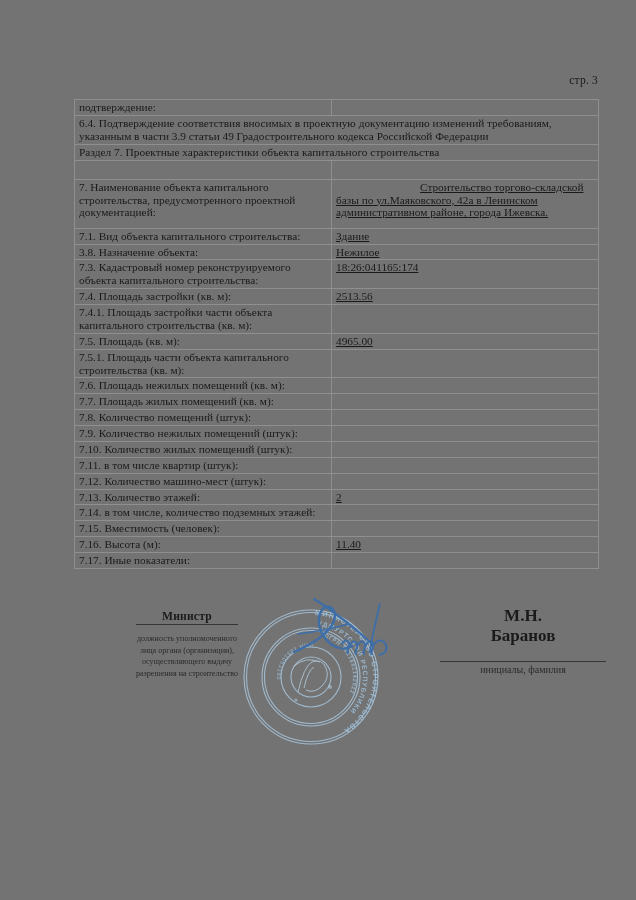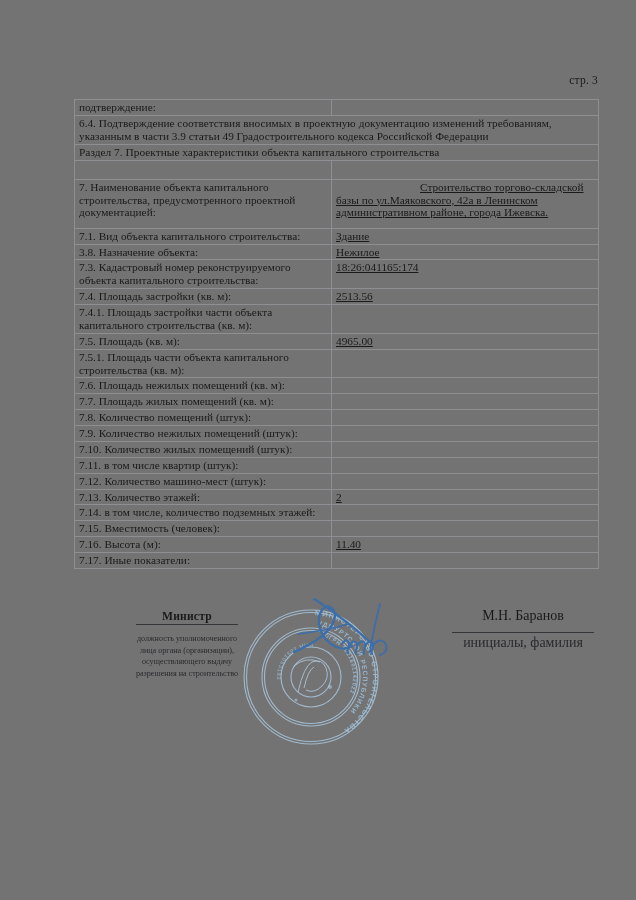--- a/index.html
+++ b/index.html
@@ -134,28 +134,28 @@
   }
 
   #name-group {
     position: absolute;
     left: 440px;
     top: 10px;
     width: 166px;
     text-align: center;
   }
   #signer-name {
-    font-size: 14px;
-    font-weight: normal;
+    font-size: 17px;
+    font-weight: bold;
     display: inline-block;
     border-bottom: 1px solid #35353a;
-    padding: 0 30px 8px 30px;
+    padding: 0 30px 15px 30px;
   }
   #name-caption {
-    font-size: 14px;
+    font-size: 10px;
     color: #2a2a2e;
     margin-top: 2px;
   }
 
   
   #seal-wrap {
     position: absolute;
     left: 226px;
     top: -4px;
     width: 170px;

